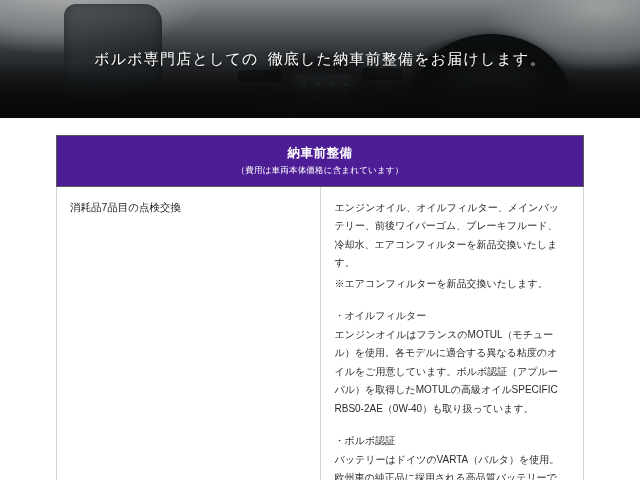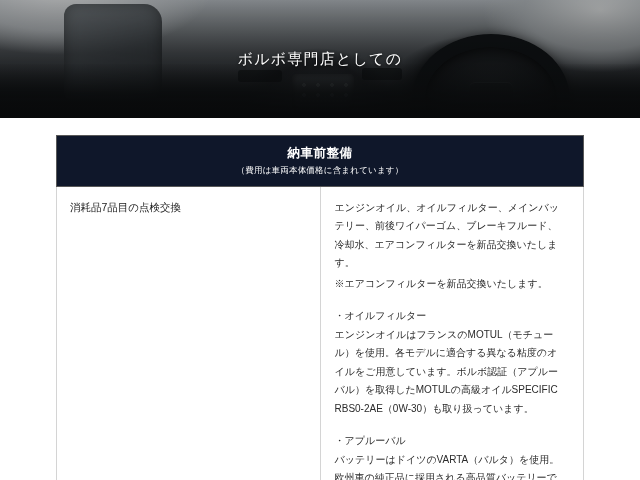--- a/index.html
+++ b/index.html
@@ -135,21 +135,21 @@
     background: #ffffff;
   }
   .table {
     width: 528px;
     margin: 0 auto;
     border: 1px solid #d4d4d4;
     border-collapse: collapse;
     table-layout: fixed;
   }
   .table-head {
-    background: #0f172a;
+    background: #4c1d95;
     color: #ffffff;
     text-align: center;
     padding: 8px 6px 9px 6px;
     border: 1px solid #585858;
   }
   .head-title {
     font-size: 12.5px;
     font-weight: bold;
     letter-spacing: .5px;
     line-height: 1.5;
@@ -203,39 +203,40 @@
       <div class="hero-console-dots"></div>
     </div>
     <div class="hero-wheel">
       <div class="hero-wheel-hub"></div>
     </div>
     <div class="hero-dash"></div>
   </div>
   <div class="hero-scrim"></div>
   <div class="hero-text">
     <div class="hero-line">ボルボ専門店としての</div>
+    <div class="hero-line">徹底した納車前整備をお届けします。</div>
   </div>
 </div>
 
 <div class="content">
   <table class="table">
     <tbody>
       <tr>
         <td class="table-head" colspan="2">
           <div class="head-title">納車前整備</div>
           <div class="head-sub">（費用は車両本体価格に含まれています）</div>
         </td>
       </tr>
       <tr>
         <td class="cell-label">消耗品7品目の点検交換</td>
         <td class="cell-body">
           <p class="para">エンジンオイル、オイルフィルター、メインバッテリー、前後ワイパーゴム、ブレーキフルード、冷却水、エアコンフィルターを新品交換いたします。</p>
           <p class="para note" style="margin-top:2px;">※エアコンフィルターを新品交換いたします。</p>
           <p class="para">・オイルフィルター</p>
-          <p class="para" style="margin-top:0;">エンジンオイルはフランスのMOTUL（モチュール）を使用。各モデルに適合する異なる粘度のオイルをご用意しています。ボルボ認証（アプルーバル）を取得したMOTULの高級オイルSPECIFIC RBS0-2AE（0W-30）も取り扱っています。</p>
-          <p class="para">・アプルーバル</p>
+          <p class="para" style="margin-top:0;">エンジンオイルはフランスのMOTUL（モチュール）を使用。各モデルに適合する異なる粘度のオイルをご用意しています。ボルボ認証（アプルーバル）を取得したMOTULの高級オイルSPECIFIC RBS0-2AE（0W-40）も取り扱っています。</p>
+          <p class="para">・ボルボ認証</p>
           <p class="para" style="margin-top:0;">バッテリーはドイツのVARTA（バルタ）を使用。欧州車の純正品に採用される高品質バッテリーです。</p>
         </td>
       </tr>
 
     </tbody>
   </table>
 </div>
 
 </body></html>

